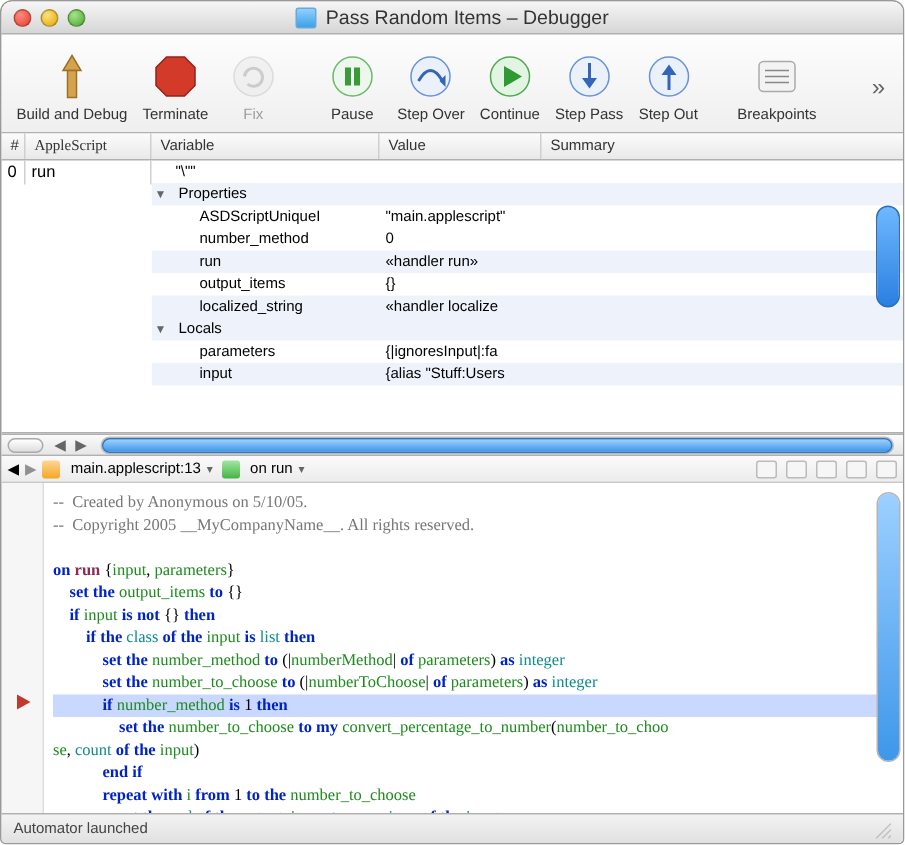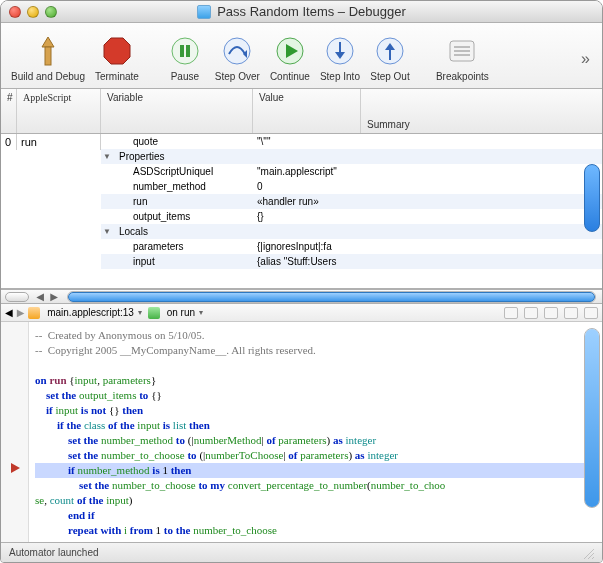--- a/index.html
+++ b/index.html
@@ -24,21 +24,21 @@
   .more { margin-left:auto; font-size:16px; color:#666; padding:0 6px 16px 0;}
 
   
   .split-top { flex: 0 0 200px; display:flex; flex-direction:column; border-bottom:1px solid #b0b0b0; min-height:0;}
   .var-header { display:flex; background:linear-gradient(#fbfbfb,#e9e9e9); border-bottom:1px solid #b0b0b0;}
   .col { border-right:1px solid #cfcfcf; padding:3px 6px; font-size:10px; color:#333; }
   .col.h0 { width:16px; }
   .col.h1 { width:84px;font-family:Liberation Serif, serif; }
   .col.h2 { width:152px; }
   .col.h3 { width:108px; }
-  .col.h4 { flex:1; border-right:none;margin-top:27px;}
+  .col.h4 { flex:1; border-right:none;}
   .var-body { display:flex; flex:1; min-height:0; position:relative;}
   .left-cols { display:flex; flex-direction:column; width:100px;}
   .thread-row { display:flex; }
   .thread-row .c0{ width:16px; border-right:1px solid #cfcfcf; padding:2px 4px; }
   .thread-row .c1{ width:84px; border-right:1px solid #cfcfcf; padding:2px 4px;}
   .var-rows { flex:1; overflow:hidden; font-size:10px; position:relative;}
   .vr { display:flex; height:15px; align-items:center;}
   .vr.alt { background:#eef3fb;}
   .vr .tri { width:12px; text-align:center; color:#666; font-size:8px;}
   .vr .vname { width:140px; padding-left:4px; overflow:hidden; white-space:nowrap;}
@@ -114,20 +114,29 @@
       <span>Build and Debug</span>
     </div>
     <div class="tbtn">
       <div class="ticon">
           <svg width="30" height="30">
             <polygon points="9,2 21,2 28,9 28,21 21,28 9,28 2,21 2,9" fill="#d43a2a" stroke="#922318"></polygon>
           </svg>
         </div>
       <span>Terminate</span>
     </div>
+    <div class="tbtn" style="opacity:.45">
+      <div class="ticon">
+          <svg width="30" height="30">
+            <circle cx="15" cy="15" r="13" fill="#e8e8e8" stroke="#bbb"></circle>
+            <path d="M9 15 a6 6 0 1 1 2 5" fill="none" stroke="#999" stroke-width="2"></path>
+          </svg>
+        </div>
+      <span>Fix</span>
+    </div>
     <div class="sep"></div>
     <div class="tbtn">
       <div class="ticon">
           <svg width="30" height="30">
             <circle cx="15" cy="15" r="13" fill="#eef7ee" stroke="#6bba6b"></circle>
             <rect x="10" y="9" width="4" height="12" fill="#3a9a3a"></rect>
             <rect x="16" y="9" width="4" height="12" fill="#3a9a3a"></rect>
           </svg>
         </div>
       <span>Pause</span>
@@ -152,21 +161,21 @@
       <span>Continue</span>
     </div>
     <div class="tbtn">
       <div class="ticon">
           <svg width="30" height="30">
             <circle cx="15" cy="15" r="13" fill="#eaf1fb" stroke="#6a93d6"></circle>
             <line x1="15" y1="6" x2="15" y2="18" stroke="#3365b8" stroke-width="2"></line>
             <polygon points="10,16 20,16 15,23" fill="#3365b8"></polygon>
           </svg>
         </div>
-      <span>Step Into</span>
+      <span>Step Pass</span>
     </div>
     <div class="tbtn">
       <div class="ticon">
           <svg width="30" height="30">
             <circle cx="15" cy="15" r="13" fill="#eaf1fb" stroke="#6a93d6"></circle>
             <line x1="15" y1="24" x2="15" y2="12" stroke="#3365b8" stroke-width="2"></line>
             <polygon points="10,14 20,14 15,7" fill="#3365b8"></polygon>
           </svg>
         </div>
       <span>Step Out</span>
@@ -197,21 +206,20 @@
     <div class="var-body">
       <div class="left-cols">
         <div class="thread-row">
           <div class="c0">0</div>
           <div class="c1">run</div>
         </div>
       </div>
       <div class="var-rows" id="var-rows">
           <div class="vr">
             <span class="tri"></span>
-            <span class="vname vind1">quote</span>
             <span class="vval">"\""</span>
           </div>
           <div class="vr alt section">
             <span class="tri">▼</span>
             <span class="vname vind0">Properties</span>
           </div>
           <div class="vr">
             <span class="tri"></span>
             <span class="vname vind1">ASDScriptUniqueI</span>
             <span class="vval">"main.applescript"</span>
@@ -223,20 +231,25 @@
           </div>
           <div class="vr alt">
             <span class="tri"></span>
             <span class="vname vind1">run</span>
             <span class="vval">«handler run»</span>
           </div>
           <div class="vr">
             <span class="tri"></span>
             <span class="vname vind1">output_items</span>
             <span class="vval">{}</span>
+          </div>
+          <div class="vr alt">
+            <span class="tri"></span>
+            <span class="vname vind1">localized_string</span>
+            <span class="vval">«handler localize</span>
           </div>
           <div class="vr alt section">
             <span class="tri">▼</span>
             <span class="vname vind0">Locals</span>
           </div>
           <div class="vr">
             <span class="tri"></span>
             <span class="vname vind1">parameters</span>
             <span class="vval">{|ignoresInput|:fa</span>
           </div>

